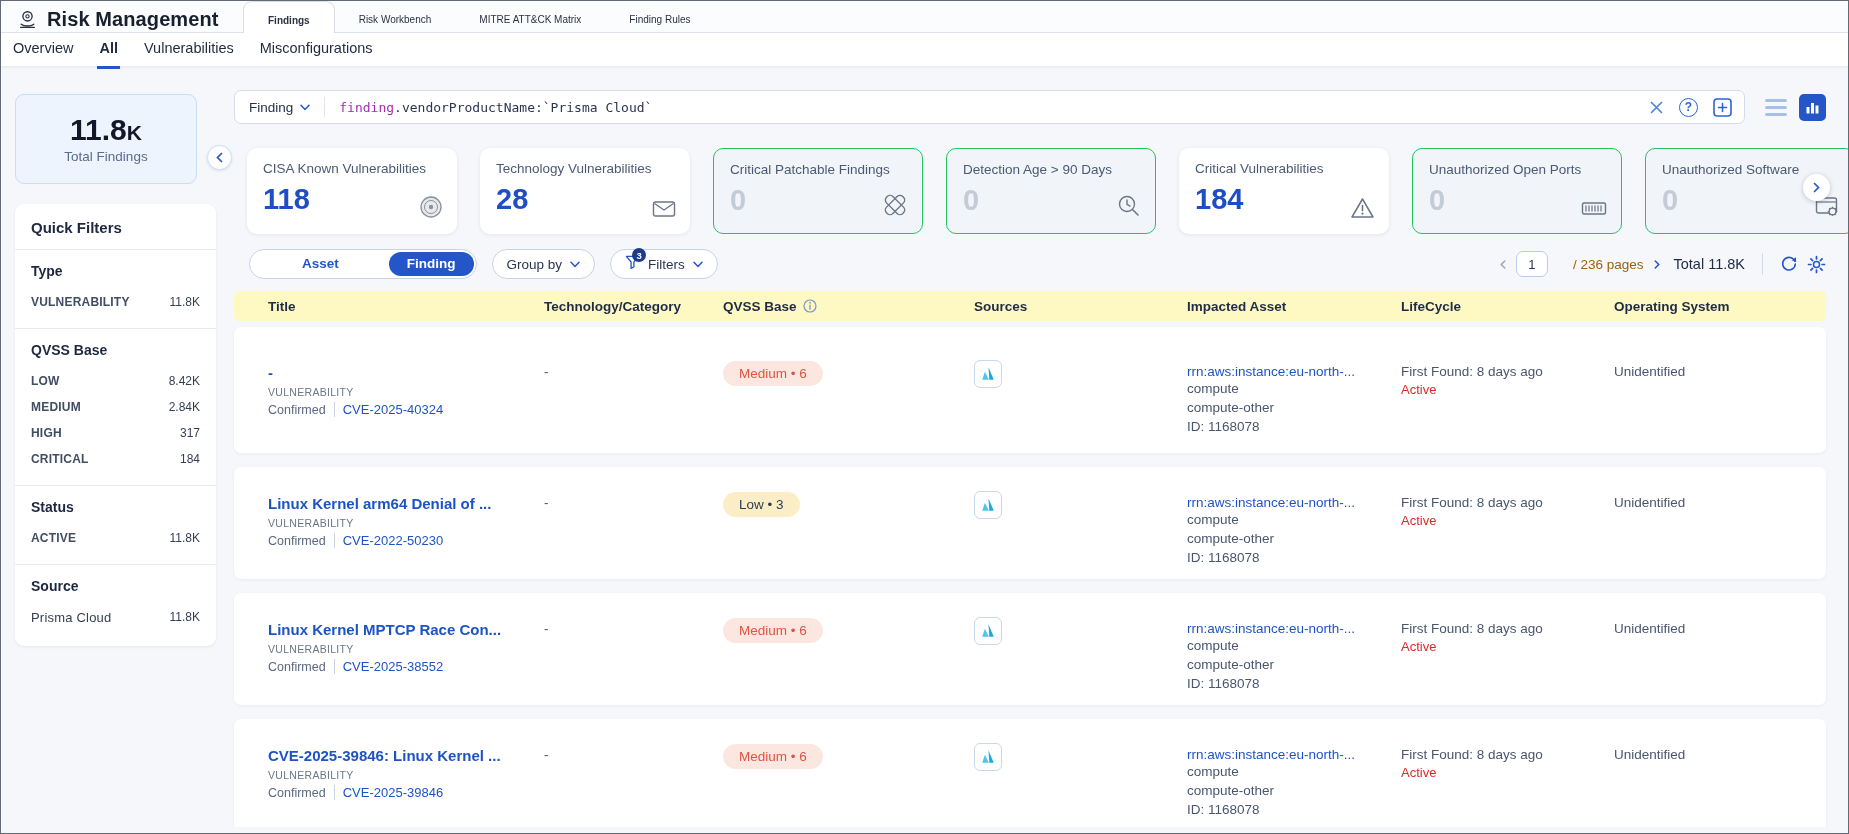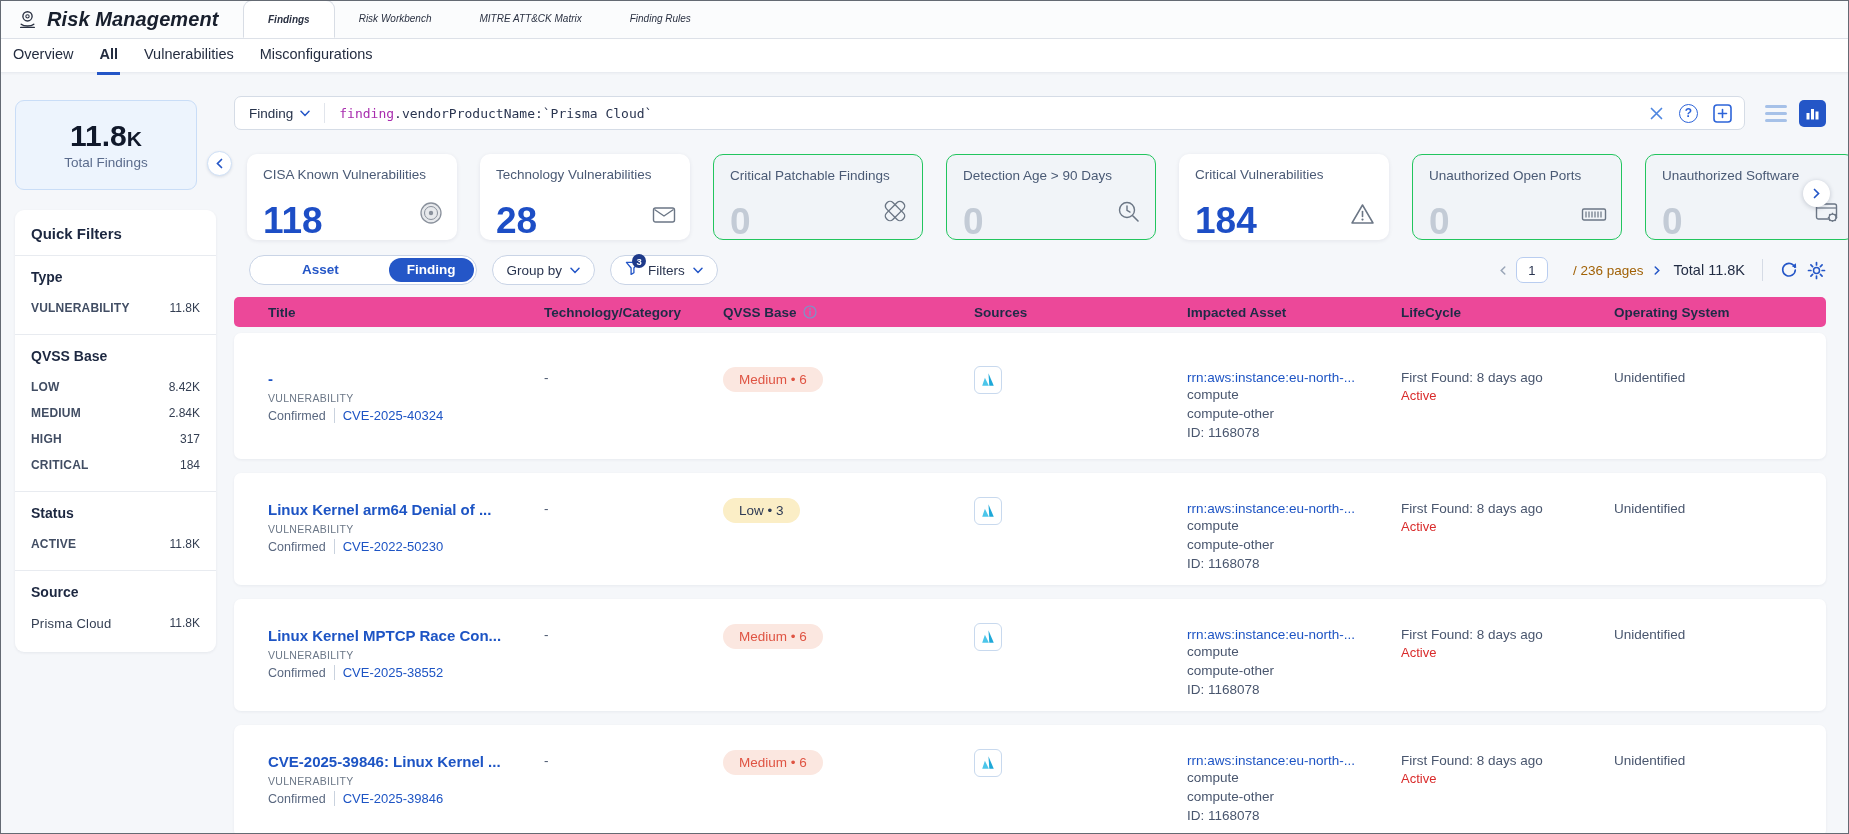--- a/index.html
+++ b/index.html
@@ -3,21 +3,21 @@
 <meta charset="utf-8">
 <style>
   * { margin:0; padding:0; box-sizing:border-box; }
   html,body { width:1849px; height:834px; overflow:hidden; }
   body {
     font-family:"Liberation Sans","DejaVu Sans",sans-serif;
     background:#f5f7fa; color:#2a3550;
     border:1px solid #646a73;
   }
   
-  .topbar { height:38px; background:#fbfcfd; border-bottom:1px solid #dde1e8; display:flex; align-items:flex-end; position:relative;font-style:italic; }
+  .topbar { height:32px; background:#fbfcfd; border-bottom:1px solid #dde1e8; display:flex; align-items:flex-start; position:relative; }
   .brand { position:absolute; left:16px; top:7px; display:flex; align-items:center; gap:9px; }
   .brand-title { font-size:20px; font-weight:700; color:#181f2d; letter-spacing:.1px; }
   .tabs { display:flex; margin-left:242px; }
   .tab { height:38px; line-height:38px; padding:0 24px; font-size:10px; color:#2a3142; cursor:pointer; }
   .tab.active { background:#fff; border:1px solid #d8dde5; border-bottom:1px solid #fff; border-radius:9px 9px 0 0; font-weight:700; margin-bottom:-1px; }
   
   .subnav { height:34px; background:#fff; border-bottom:1px solid #e9ecf1; display:flex; align-items:center; gap:26px; padding-left:12px; box-shadow:0 1px 2px rgba(20,30,50,.04); position:relative; z-index:3; }
   .subnav .nitem { font-size:14.5px; color:#242d40; cursor:pointer; position:relative; height:38px; line-height:34px; }
   .subnav .nitem.active { font-weight:700; }
   .subnav .nitem.active::after { content:""; position:absolute; left:-2px; right:-2px; bottom:0; height:3px; background:#2456c7; }
@@ -50,40 +50,40 @@
   .qmark { width:19px; height:19px; border:1.6px solid #2d64d9; border-radius:50%; color:#2d64d9; font-size:12px; font-weight:700; display:flex; align-items:center; justify-content:center; }
   .hamburger { margin-left:20px; display:flex; flex-direction:column; gap:4px; cursor:pointer; }
   .hamburger span { width:22px; height:3px; background:#a6c1e8; border-radius:2px; }
   .chart-btn { margin-left:12px; width:27px; height:27px; background:#2456c7; border-radius:5px; display:flex; align-items:center; justify-content:center; cursor:pointer; }
   
   .kpi-row { margin-top:24px; display:flex; gap:23px; padding-left:13px; position:relative; }
   .kpi { width:210px; height:86px; flex:none; border-radius:10px; position:relative; padding:13px 16px; }
   .kpi.on { background:#fff; box-shadow:0 1px 4px rgba(20,30,60,.08); }
   .kpi.off { background:#f1f4f8; border:1px solid #22c55e; }
   .kpi-lbl { font-size:13.5px; color:#4a5a75; white-space:nowrap; overflow:hidden; }
-  .kpi-val { font-size:37px; font-weight:700; margin-top:18px; color:#1d4ec6; }
+  .kpi-val { font-size:29px; font-weight:700; margin-top:7px; color:#1d4ec6; }
   .kpi.off .kpi-val { color:#c3cbd6; }
   .kpi-ic { position:absolute; right:14px; bottom:11px; }
   .kpi-next { position:absolute; right:-4px; top:26px; width:27px; height:27px; border-radius:50%; background:#fff; box-shadow:0 1px 5px rgba(20,30,60,.22); display:flex; align-items:center; justify-content:center; cursor:pointer; z-index:5; }
   
   .toolbar { margin-top:15px; display:flex; align-items:center; padding-left:15px; }
   .seg { display:flex; align-items:center; background:#fff; border:1px solid #c9d4e6; border-radius:17px; padding:2px; height:30px; }
   .seg .opt { font-size:13.5px; padding:0 18px; height:24px; line-height:24px; border-radius:13px; cursor:pointer; color:#2456c7; font-weight:600;margin-left:32px; }
   .seg .opt.sel { background:#2456c7; color:#fff; }
   .pill-btn { display:flex; align-items:center; gap:8px; background:#fff; border:1px solid #c9d4e6; border-radius:17px; height:30px; padding:0 14px; font-size:13.5px; color:#2a3550; margin-left:15px; cursor:pointer; }
   .funnel-wrap { position:relative; }
   .badge { position:absolute; top:-7px; right:-6px; min-width:14px; height:14px; background:#1e3a8a; color:#fff; font-size:9.5px; font-weight:700; border-radius:8px; display:flex; align-items:center; justify-content:center; padding:0 3px; }
   .tb-right { margin-left:auto; display:flex; align-items:center; gap:9px; }
   .pg-box { width:32px; height:26px; border:1px solid #b9cdf0; border-radius:7px; background:#fff; font-size:13px; color:#2a3550; display:flex; align-items:center; justify-content:center; }
   .pg-txt { font-size:13.5px; color:#a16207;margin-left:16px; }
   .total-txt { font-size:14.5px; color:#222c44; margin-left:4px; }
   .tb-div { width:1px; height:22px; background:#d5dbe5; margin:0 8px; }
   
   .grid { display:grid; grid-template-columns:276px 179px 251px 213px 214px 213px 1fr; padding-left:34px; }
-  .thead { margin-top:12px; height:30px; background:#ec4899; border-radius:5px; align-items:center; }
+  .thead { margin-top:12px; height:30px; background:#fef9c3; border-radius:5px; align-items:center; }
   .th { font-size:13.5px; font-weight:700; color:#1f2b47; display:flex; align-items:center; gap:6px; }
   .rows { margin-top:6px; display:flex; flex-direction:column; gap:14px; }
   .trow { background:#fff; border-radius:7px; box-shadow:0 1px 3px rgba(20,30,60,.06); padding-top:28px; padding-bottom:10px; min-height:112px; align-items:start; }
   .trow.first { padding-top:37px; min-height:126px; }
   .t-title { font-size:15px; font-weight:700; color:#1d54c4; cursor:pointer; white-space:nowrap; overflow:hidden; text-overflow:ellipsis; max-width:250px; display:block; }
   .t-type { font-size:10.5px; color:#6b7787; letter-spacing:.3px; margin-top:5px; }
   .t-status { display:flex; align-items:center; gap:8px; margin-top:4px; }
   .t-status .st { font-size:12.5px; color:#5a6880; }
   .t-status .sep { width:1px; height:15px; background:#c9d2de; }
   .t-status .cve { font-size:13px; color:#1d54c4; cursor:pointer; }

